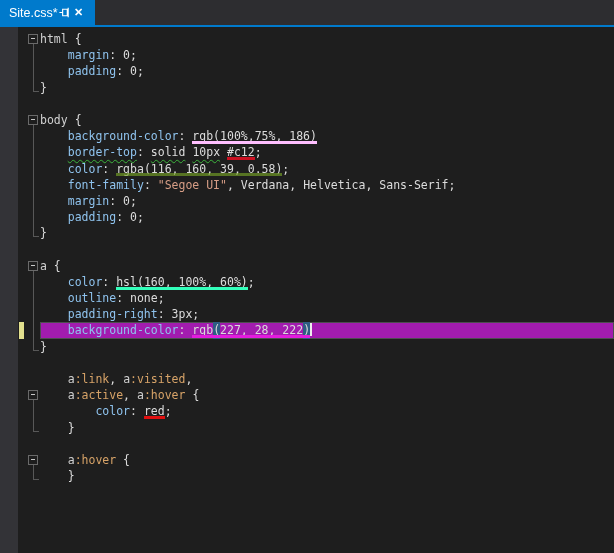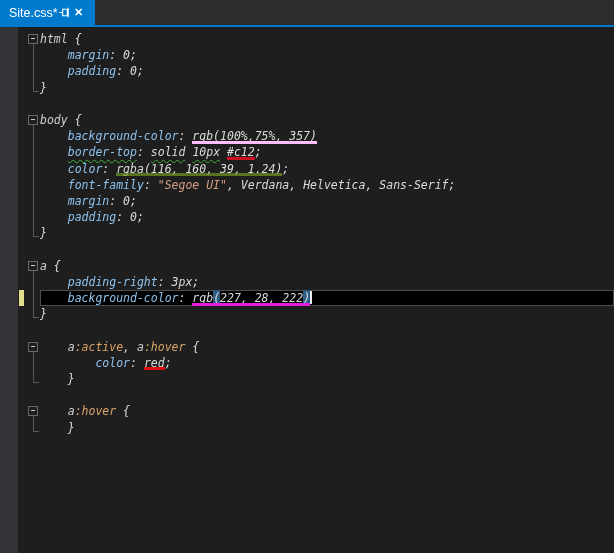--- a/index.html
+++ b/index.html
@@ -15,26 +15,26 @@
   .close-glyph { font-size:11px; font-weight:bold; color:#fff; line-height:1; }
   .accent-strip { height:2px; background:#007acc; }
 
   
   .editor { position:relative; height:526px; background:#1e1e1e; overflow:hidden; }
   .indicator-margin { position:absolute; left:0; top:0; bottom:0; width:18px; background:#333337; }
   .code { position:absolute; left:18px; top:4px; right:0; }
 
   .line { display:flex; height:16.2px; white-space:pre;
           font-family:"DejaVu Sans Mono","Liberation Mono",monospace;
-          font-size:11.5px; line-height:16.2px; color:#dcdcdc;font-style:italic; }
+          font-size:11.5px; line-height:16.2px; color:#dcdcdc; }
   .chg-cell  { width:8px;  position:relative; flex:none; }
   .chg-bar   { position:absolute; left:1px; top:0; bottom:0; width:5px; background:#e2e08e; }
   .fold-cell { width:14px; position:relative; flex:none; }
   .text { flex:1; position:relative; }
-  .line.current .text { background:#000000; box-shadow:inset 0 0 0 1px #4d4d50; }
+  .line.current .text { background:#a21caf; box-shadow:inset 0 0 0 1px #4d4d50; }
 
   
   .fbox { position:absolute; left:2px; top:3px; width:10px; height:10px;
           border:1px solid #6a6a6a; background:#1e1e1e; z-index:2; }
   .fbox::after { content:""; position:absolute; left:2px; right:2px; top:50%;
                  height:1px; margin-top:-1px; background:#c8c8c8; }
   .fold-box  .tail  { position:absolute; left:7px; top:13px; bottom:0; width:1px; background:#585858; }
   .fold-mid::before { content:""; position:absolute; left:7px; top:0; bottom:0; width:1px; background:#585858; }
   .fold-end::before { content:""; position:absolute; left:7px; top:0; height:11px; width:1px; background:#585858; }
   .fold-end::after  { content:""; position:absolute; left:7px; top:11px; width:6px; height:1px; background:#585858; }
@@ -73,33 +73,36 @@
 
 <div class="editor">
   <div class="indicator-margin"></div>
   <div class="code" id="code">
       <div class="line"><div class="chg-cell"></div><div class="fold-cell fold-box"><div class="fbox"></div><div class="tail"></div></div><div class="text"><span class="seg c-s">html</span><span class="seg"> {</span></div></div>
       <div class="line"><div class="chg-cell"></div><div class="fold-cell fold-mid"></div><div class="text"><span class="seg">    </span><span class="seg c-n">margin</span><span class="seg">: 0;</span></div></div>
       <div class="line"><div class="chg-cell"></div><div class="fold-cell fold-mid"></div><div class="text"><span class="seg">    </span><span class="seg c-n">padding</span><span class="seg">: 0;</span></div></div>
       <div class="line"><div class="chg-cell"></div><div class="fold-cell fold-end"></div><div class="text"><span class="seg">}</span></div></div>
       <div class="line"><div class="chg-cell"></div><div class="fold-cell"></div><div class="text"></div></div>
       <div class="line"><div class="chg-cell"></div><div class="fold-cell fold-box"><div class="fbox"></div><div class="tail"></div></div><div class="text"><span class="seg c-s">body</span><span class="seg"> {</span></div></div>
-      <div class="line"><div class="chg-cell"></div><div class="fold-cell fold-mid"></div><div class="text"><span class="seg">    </span><span class="seg c-n">background-color</span><span class="seg">: </span><span class="seg sw" style="--sw: #ffbfff;">rgb(100%,75%, 357)</span></div></div>
+      <div class="line"><div class="chg-cell"></div><div class="fold-cell fold-mid"></div><div class="text"><span class="seg">    </span><span class="seg c-n">background-color</span><span class="seg">: </span><span class="seg sw" style="--sw: #ffbfff;">rgb(100%,75%, 186)</span></div></div>
       <div class="line"><div class="chg-cell"></div><div class="fold-cell fold-mid"></div><div class="text"><span class="seg">    </span><span class="seg c-n sq">border-top</span><span class="seg">: </span><span class="seg sq">solid</span><span class="seg"> </span><span class="seg sq">10px</span><span class="seg"> </span><span class="seg sw" style="--sw: #cc1122;">#c12</span><span class="seg">;</span></div></div>
-      <div class="line"><div class="chg-cell"></div><div class="fold-cell fold-mid"></div><div class="text"><span class="seg">    </span><span class="seg c-n">color</span><span class="seg">: </span><span class="seg sw" style="--sw: rgba(116,160,39,0.67);">rgba(116, 160, 39, 1.24)</span><span class="seg">;</span></div></div>
+      <div class="line"><div class="chg-cell"></div><div class="fold-cell fold-mid"></div><div class="text"><span class="seg">    </span><span class="seg c-n">color</span><span class="seg">: </span><span class="seg sw" style="--sw: rgba(116,160,39,0.67);">rgba(116, 160, 39, 0.58)</span><span class="seg">;</span></div></div>
       <div class="line"><div class="chg-cell"></div><div class="fold-cell fold-mid"></div><div class="text"><span class="seg">    </span><span class="seg c-n">font-family</span><span class="seg">: </span><span class="seg c-t">"Segoe UI"</span><span class="seg">, Verdana, Helvetica, Sans-Serif;</span></div></div>
       <div class="line"><div class="chg-cell"></div><div class="fold-cell fold-mid"></div><div class="text"><span class="seg">    </span><span class="seg c-n">margin</span><span class="seg">: 0;</span></div></div>
       <div class="line"><div class="chg-cell"></div><div class="fold-cell fold-mid"></div><div class="text"><span class="seg">    </span><span class="seg c-n">padding</span><span class="seg">: 0;</span></div></div>
       <div class="line"><div class="chg-cell"></div><div class="fold-cell fold-end"></div><div class="text"><span class="seg">}</span></div></div>
       <div class="line"><div class="chg-cell"></div><div class="fold-cell"></div><div class="text"></div></div>
       <div class="line"><div class="chg-cell"></div><div class="fold-cell fold-box"><div class="fbox"></div><div class="tail"></div></div><div class="text"><span class="seg c-s">a</span><span class="seg"> {</span></div></div>
+      <div class="line"><div class="chg-cell"></div><div class="fold-cell fold-mid"></div><div class="text"><span class="seg">    </span><span class="seg c-n">color</span><span class="seg">: </span><span class="seg sw" style="--sw: #33ffbb;">hsl(160, 100%, 60%)</span><span class="seg">;</span></div></div>
+      <div class="line"><div class="chg-cell"></div><div class="fold-cell fold-mid"></div><div class="text"><span class="seg">    </span><span class="seg c-n">outline</span><span class="seg">: none;</span></div></div>
       <div class="line"><div class="chg-cell"></div><div class="fold-cell fold-mid"></div><div class="text"><span class="seg">    </span><span class="seg c-n">padding-right</span><span class="seg">: 3px;</span></div></div>
       <div class="line current"><div class="chg-cell"><div class="chg-bar"></div></div><div class="fold-cell fold-mid"></div><div class="text"><span class="seg">    </span><span class="seg c-n">background-color</span><span class="seg">: </span><span class="seg sw" style="--sw: #e31cde;">rgb</span><span class="seg sw hb" style="--sw: #e31cde;">(</span><span class="seg sw" style="--sw: #e31cde;">227, 28, 222</span><span class="seg sw hb" style="--sw: #e31cde;">)</span><span class="cursor"></span></div></div>
       <div class="line"><div class="chg-cell"></div><div class="fold-cell fold-end"></div><div class="text"><span class="seg">}</span></div></div>
       <div class="line"><div class="chg-cell"></div><div class="fold-cell"></div><div class="text"></div></div>
+      <div class="line"><div class="chg-cell"></div><div class="fold-cell"></div><div class="text"><span class="seg">    </span><span class="seg c-s">a</span><span class="seg c-u">:link</span><span class="seg">, </span><span class="seg c-s">a</span><span class="seg c-u">:visited</span><span class="seg">,</span></div></div>
       <div class="line"><div class="chg-cell"></div><div class="fold-cell fold-box"><div class="fbox"></div><div class="tail"></div></div><div class="text"><span class="seg">    </span><span class="seg c-s">a</span><span class="seg c-u">:active</span><span class="seg">, </span><span class="seg c-s">a</span><span class="seg c-u">:hover</span><span class="seg"> {</span></div></div>
       <div class="line"><div class="chg-cell"></div><div class="fold-cell fold-mid"></div><div class="text"><span class="seg">        </span><span class="seg c-n">color</span><span class="seg">: </span><span class="seg sw" style="--sw: #e01010;">red</span><span class="seg">;</span></div></div>
       <div class="line"><div class="chg-cell"></div><div class="fold-cell fold-end"></div><div class="text"><span class="seg">    }</span></div></div>
       <div class="line"><div class="chg-cell"></div><div class="fold-cell"></div><div class="text"></div></div>
       <div class="line"><div class="chg-cell"></div><div class="fold-cell fold-box"><div class="fbox"></div><div class="tail"></div></div><div class="text"><span class="seg">    </span><span class="seg c-s">a</span><span class="seg c-u">:hover</span><span class="seg"> {</span></div></div>
       <div class="line"><div class="chg-cell"></div><div class="fold-cell fold-end"></div><div class="text"><span class="seg">    }</span></div></div>
     </div>
 </div>
 
 </body></html>

